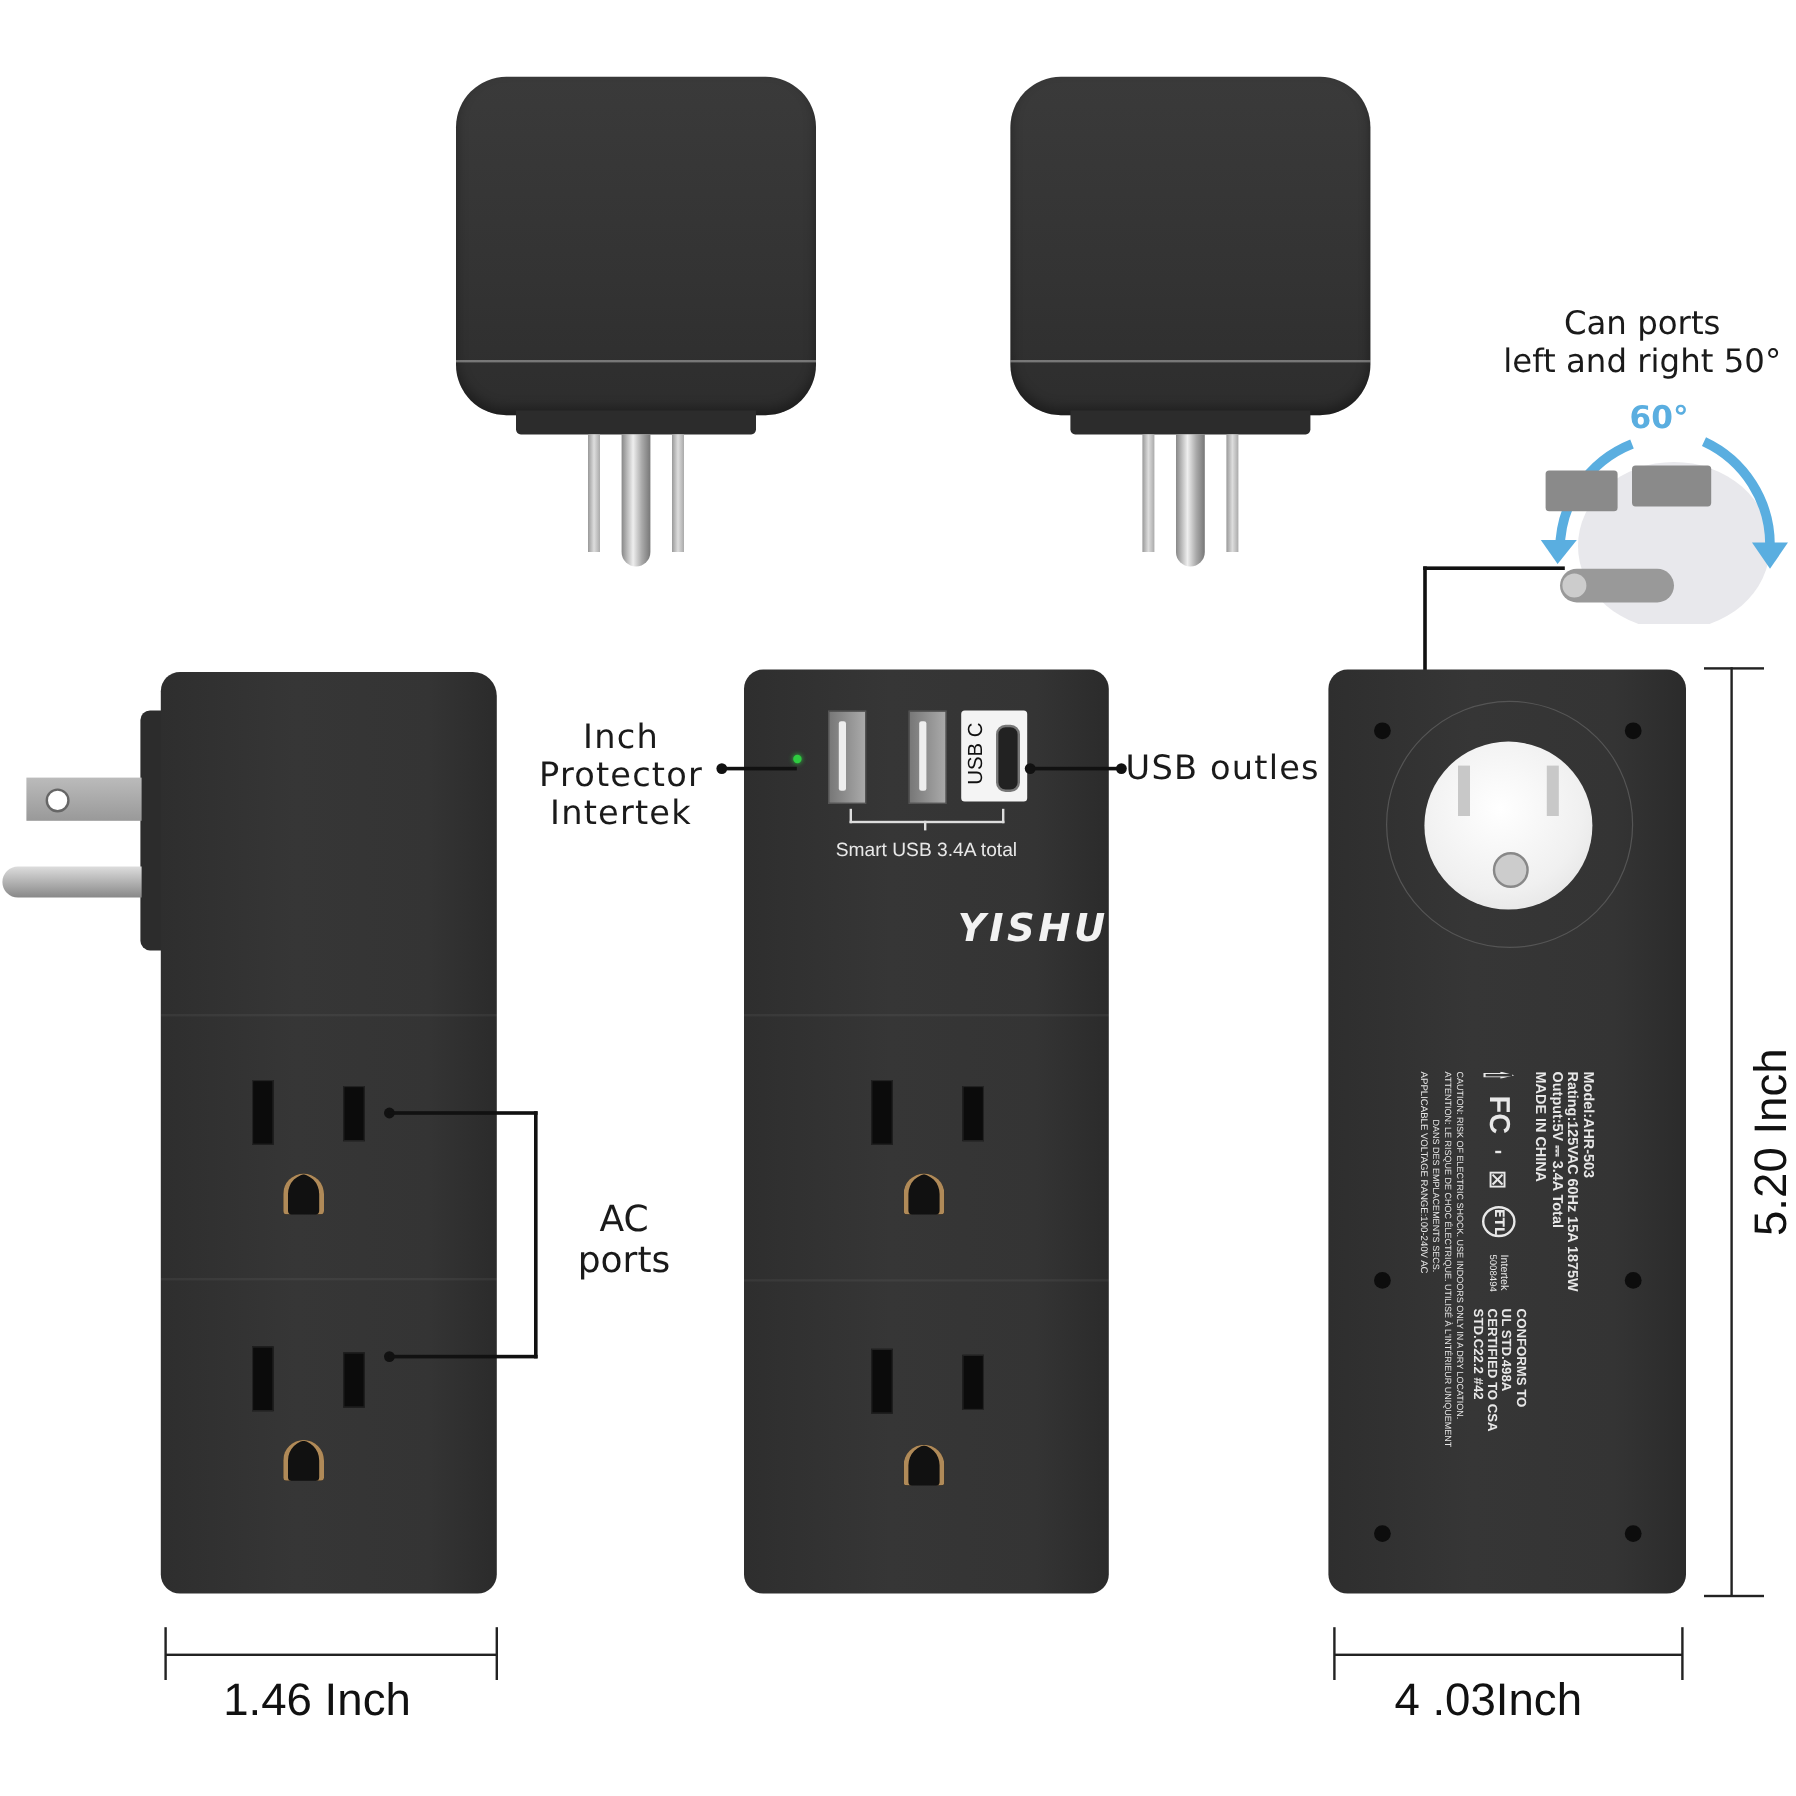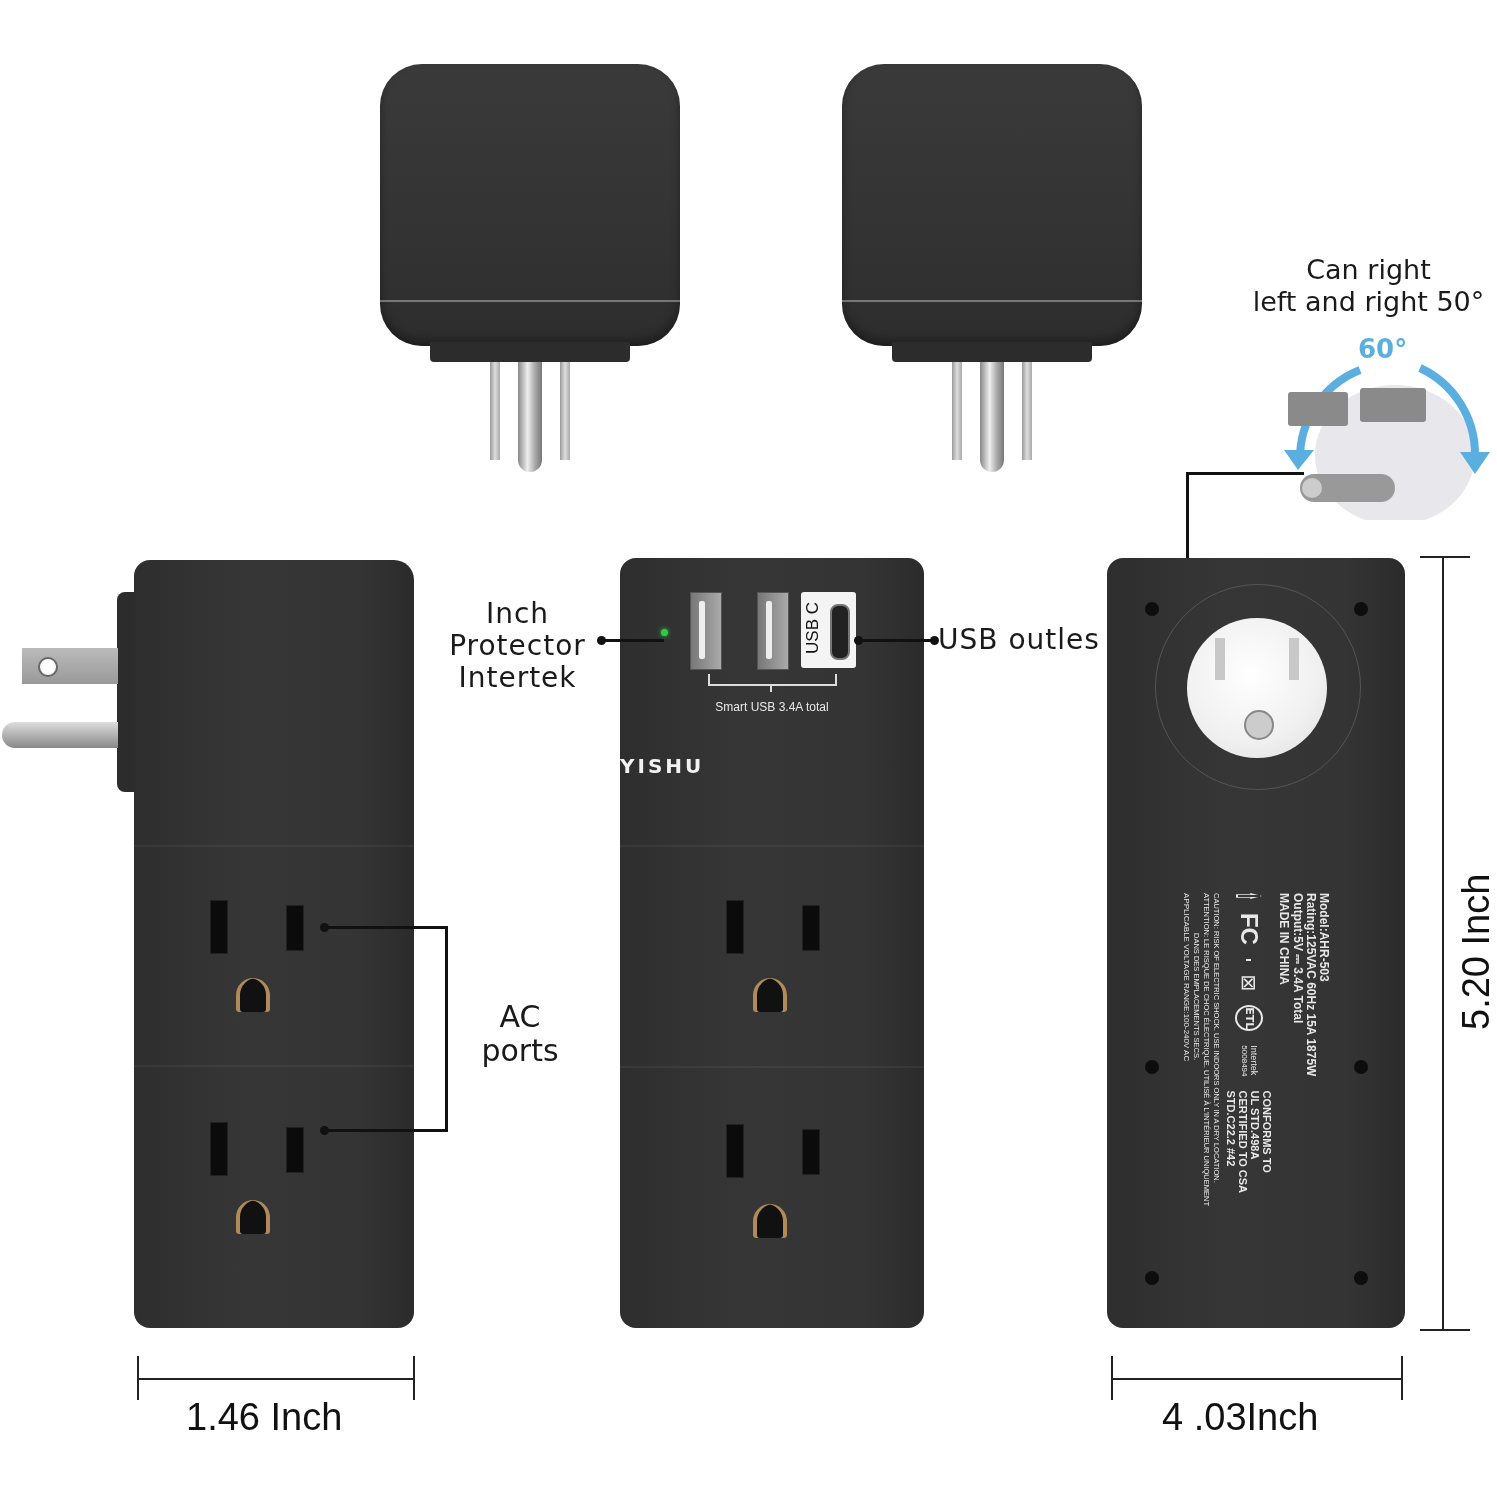--- a/index.html
+++ b/index.html
@@ -68,21 +68,21 @@
 <div class="adapter" style="left:842px; top:64px;">
   <div class="body"></div>
   <div class="seam"></div>
   <div class="base"></div>
   <div class="prong-flat" style="left:110px;"></div>
   <div class="prong-round" style="left:138px;"></div>
   <div class="prong-flat" style="left:180px;"></div>
 </div>
 
 <div class="label" style="left:1240px; top:254px; width:257px; font-family:'DejaVu Sans',sans-serif; font-size:27px; letter-spacing:0;">
-  <div>Can right</div>
+  <div>Can ports</div>
   <div>left and right 50°</div>
 </div>
 <div class="abs" style="left:1358px; top:334px; font-size:26px; color:#5aaee0; font-weight:bold;">60°</div>
 <svg class="abs" style="left:1270px; top:340px;" width="225" height="180" viewBox="0 0 225 180">
   <ellipse cx="125" cy="115" rx="80" ry="70" fill="#e8e8ec"></ellipse>
   <path d="M30 120 A 95 95 0 0 1 90 30" stroke="#5aaee0" stroke-width="8" fill="none"></path>
   <polygon points="14,110 44,110 28,130" fill="#5aaee0"></polygon>
   <path d="M150 28 A 95 95 0 0 1 205 115" stroke="#5aaee0" stroke-width="8" fill="none"></path>
   <polygon points="190,112 220,112 205,134" fill="#5aaee0"></polygon>
   <rect x="18" y="52" width="60" height="34" rx="3" fill="#8a8a8a"></rect>
@@ -128,22 +128,22 @@
   <div class="abs" style="left:41px; top:71px; width:7px; height:7px; border-radius:50%; background:#2ecc40; box-shadow:0 0 4px #2ecc40;"></div>
   <div class="usb-a" style="left:70px; top:34px;"></div>
   <div class="usb-a" style="left:137px; top:34px;"></div>
   <div class="abs" style="left:181px; top:34px; width:55px; height:76px; background:#f4f4f4; border-radius:3px;">
     <div class="abs" style="left:-14px; top:26px; transform:rotate(-90deg); font-family:'Liberation Sans',sans-serif; font-size:17px; color:#111; white-space:nowrap;">USB C</div>
     <div class="abs" style="left:29px; top:12px; width:16px; height:52px; background:#222; border-radius:8px; border:2px solid #777;"></div>
   </div>
 
   <div class="abs" style="left:88px; top:116px; width:125px; height:10px; border:2px solid #ddd; border-top:none;"></div>
   <div class="abs" style="left:150px; top:126px; width:2px; height:8px; background:#ddd;"></div>
-  <div class="abs label-text" style="left:0; width:304px; text-align:center; top:142px; font-size:12px;">Smart USB 3.4A total</div>
-  <div class="abs" style="left:0; width:304px; text-align:left; top:196px; font-family:'DejaVu Sans',sans-serif; font-size:20px; color:#f2f2f2; letter-spacing:3px; font-weight:bold;">YISHU</div>
+  <div class="abs label-text" style="left:0; width:304px; text-align:center; top:142px; font-size:16px;">Smart USB 3.4A total</div>
+  <div class="abs" style="left:0; width:304px; text-align:right; top:196px; font-family:'DejaVu Sans',sans-serif; font-size:32px; color:#f2f2f2; letter-spacing:3px; font-weight:bold;font-style:italic;">YISHU</div>
 
   <div class="slot-hot" style="left:106px; top:342px;"></div>
   <div class="slot-neu" style="left:182px; top:347px;"></div>
   <div class="ground" style="left:133px; top:420px;"></div>
 
   <div class="slot-hot" style="left:106px; top:566px;"></div>
   <div class="slot-neu" style="left:182px; top:571px;"></div>
   <div class="ground" style="left:133px; top:646px;"></div>
 </div>
 

